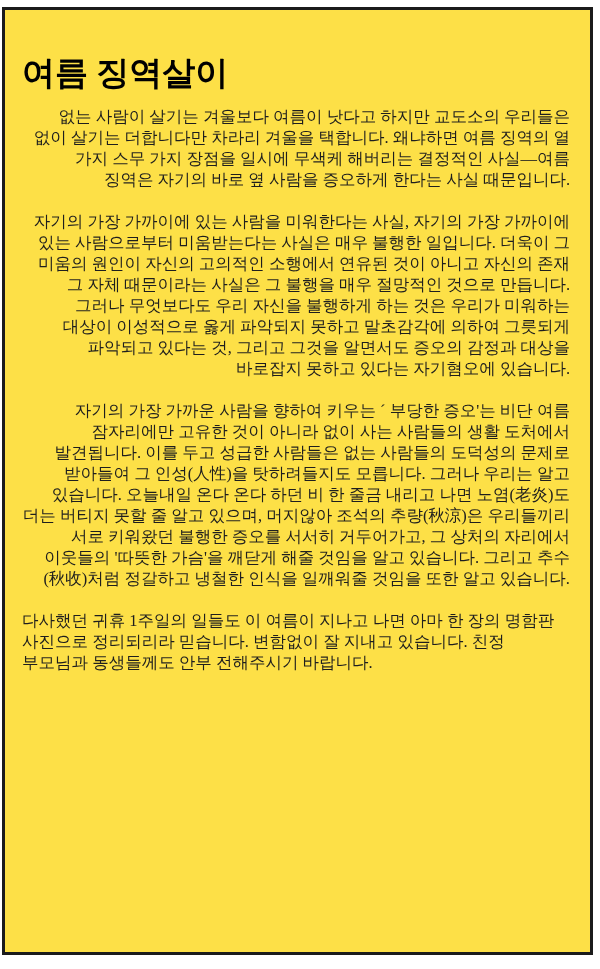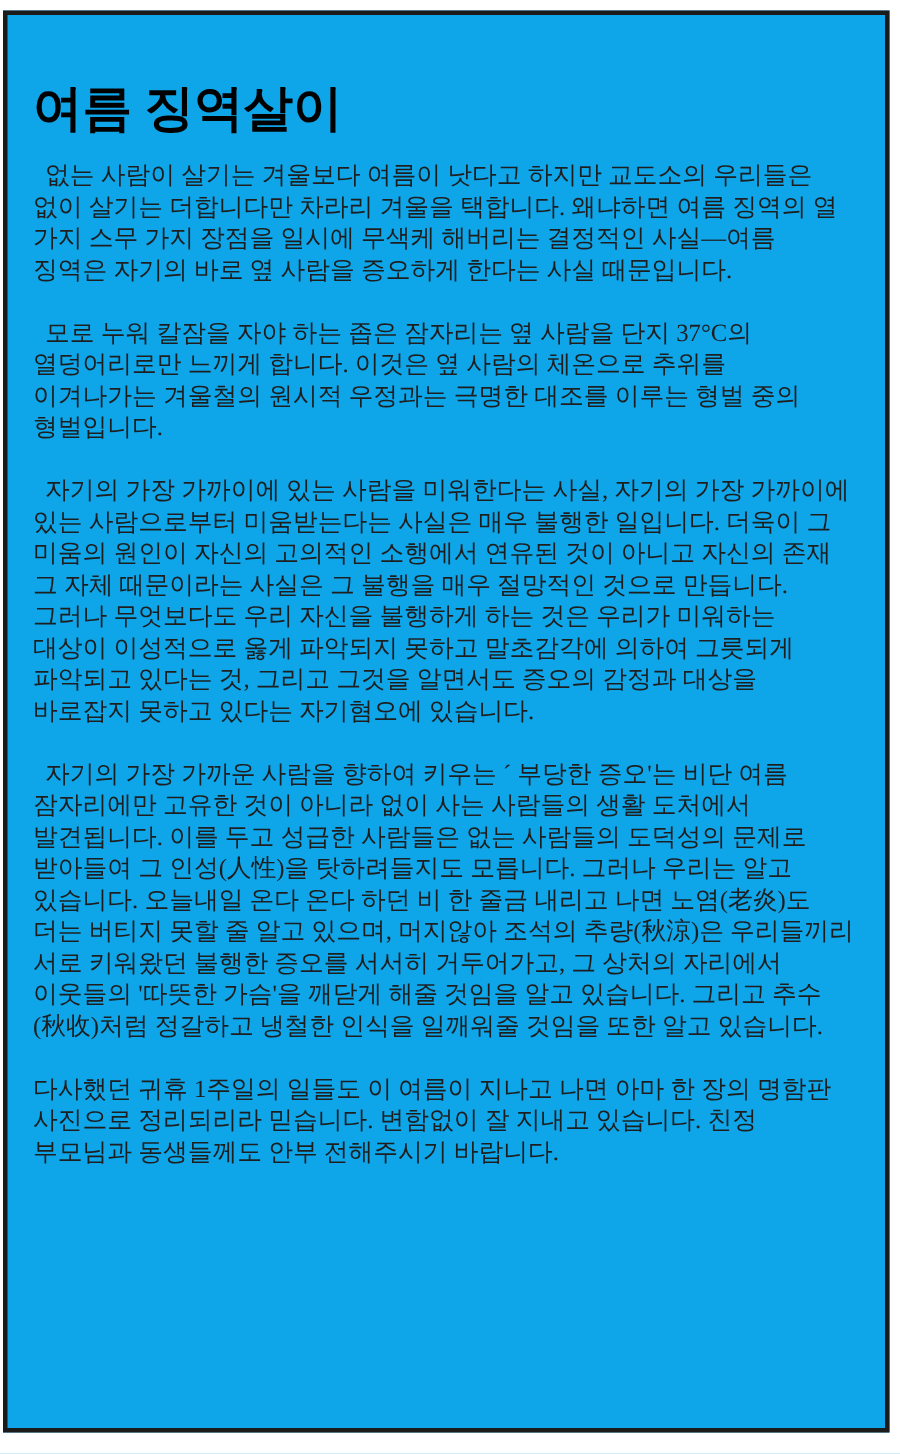--- a/index.html
+++ b/index.html
@@ -16,21 +16,21 @@
     font-family: "Liberation Serif", "DejaVu Serif", serif;
   }
   .page-border {
     position: absolute;
     left: 2px;
     top: 7px;
     width: 585px;
     height: 942px;
     border: 3px solid #1b1b1b;
     box-sizing: content-box;
-    background: #0ea5e9;
+    background: #fde047;
   }
   .letter {
     position: absolute;
     left: 0;
     top: 0;
     width: 100%;
     height: 100%;
     box-sizing: border-box;
     padding: 45px 20px 0 17px;
     color: #1e1e1e;
@@ -51,34 +51,34 @@
   .letter p.body-para {
     margin: 0 0 21px 0;
     font-size: 16.5px;
     line-height: 21px;
     word-break: keep-all;
     overflow-wrap: break-word;
     text-align: left;
   }
   .letter p.indent {
     text-indent: 8px;
+    text-align: right;
   }
   .letter-date {
     margin: 21px 0 0 0;
     font-size: 17px;
     line-height: 21px;
   }
 </style>
 </head>
 <body>
 
 <div class="canvas">
   <div class="page-border">
     <div class="letter">
       <h1 class="letter-title">여름 징역살이</h1>
       <p class="body-para indent">없는 사람이 살기는 겨울보다 여름이 낫다고 하지만 교도소의 우리들은 없이 살기는 더합니다만 차라리 겨울을 택합니다. 왜냐하면 여름 징역의 열 가지 스무 가지 장점을 일시에 무색케 해버리는 결정적인 사실—여름 징역은 자기의 바로 옆 사람을 증오하게 한다는 사실 때문입니다.</p>
-      <p class="body-para indent">모로 누워 칼잠을 자야 하는 좁은 잠자리는 옆 사람을 단지 37°C의 열덩어리로만 느끼게 합니다. 이것은 옆 사람의 체온으로 추위를 이겨나가는 겨울철의 원시적 우정과는 극명한 대조를 이루는 형벌 중의 형벌입니다.</p>
       <p class="body-para indent">자기의 가장 가까이에 있는 사람을 미워한다는 사실, 자기의 가장 가까이에 있는 사람으로부터 미움받는다는 사실은 매우 불행한 일입니다. 더욱이 그 미움의 원인이 자신의 고의적인 소행에서 연유된 것이 아니고 자신의 존재 그 자체 때문이라는 사실은 그 불행을 매우 절망적인 것으로 만듭니다. 그러나 무엇보다도 우리 자신을 불행하게 하는 것은 우리가 미워하는 대상이 이성적으로 옳게 파악되지 못하고 말초감각에 의하여 그릇되게 파악되고 있다는 것, 그리고 그것을 알면서도 증오의 감정과 대상을 바로잡지 못하고 있다는 자기혐오에 있습니다.</p>
       <p class="body-para indent">자기의 가장 가까운 사람을 향하여 키우는 ´ 부당한 증오'는 비단 여름 잠자리에만 고유한 것이 아니라 없이 사는 사람들의 생활 도처에서 발견됩니다. 이를 두고 성급한 사람들은 없는 사람들의 도덕성의 문제로 받아들여 그 인성(人性)을 탓하려들지도 모릅니다. 그러나 우리는 알고 있습니다. 오늘내일 온다 온다 하던 비 한 줄금 내리고 나면 노염(老炎)도 더는 버티지 못할 줄 알고 있으며, 머지않아 조석의 추량(秋涼)은 우리들끼리 서로 키워왔던 불행한 증오를 서서히 거두어가고, 그 상처의 자리에서 이웃들의 '따뜻한 가슴'을 깨닫게 해줄 것임을 알고 있습니다. 그리고 추수(秋收)처럼 정갈하고 냉철한 인식을 일깨워줄 것임을 또한 알고 있습니다.</p>
       <p class="body-para">다사했던 귀휴 1주일의 일들도 이 여름이 지나고 나면 아마 한 장의 명함판 사진으로 정리되리라 믿습니다. 변함없이 잘 지내고 있습니다. 친정 부모님과 동생들께도 안부 전해주시기 바랍니다.</p>
     </div>
   </div>
 </div>
 
 </body></html>

